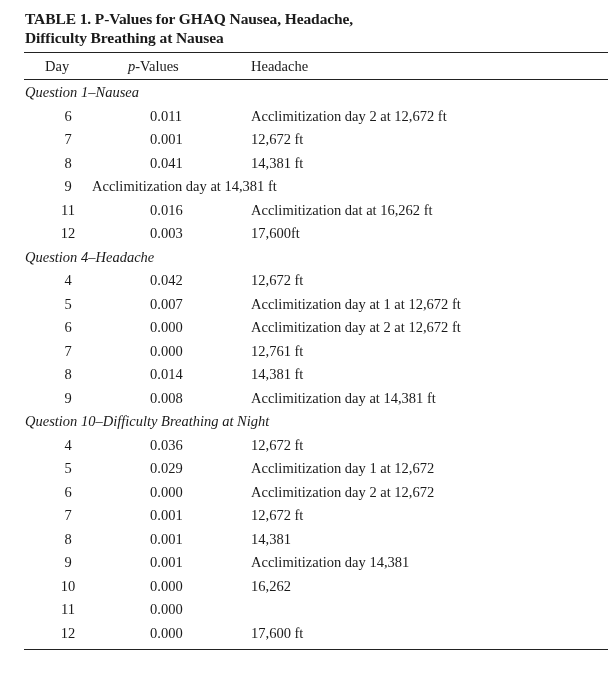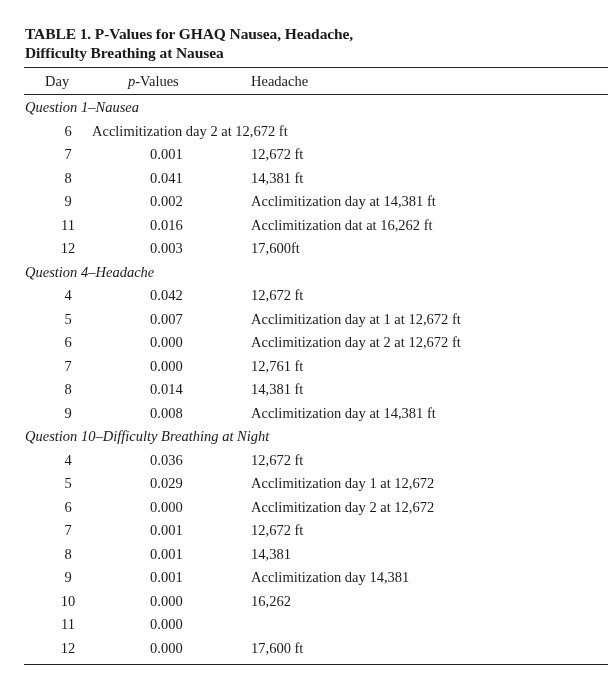--- a/index.html
+++ b/index.html
@@ -11,21 +11,21 @@
       width: 611px;
       height: 688px;
       position: relative;
       font-family: "Liberation Serif", "DejaVu Serif", serif;
       color: #1a1a1a;
       overflow: hidden;
     }
     .table-wrap {
       position: absolute;
       left: 24px;
-      top: 24px;
+      top: 9px;
       width: 584px;
     }
     .caption {
       font-weight: bold;
       font-size: 15.5px;
       line-height: 19px;
       letter-spacing: -0.1px;
       margin: 0 0 5px 1px;
     }
     .rule {
@@ -84,35 +84,35 @@
   <div class="header-row">
     <div class="col-day">Day</div>
     <div class="col-p"><i>p</i><span>-Values</span></div>
     <div class="col-alt">Headache</div>
   </div>
   <div class="rule"></div>
   <div class="sections" id="sections">
       <div class="section-title">Question 1–Nausea</div>
       <div class="row">
         <div class="col-day">6</div>
+        <div class="col-p">0.011</div>
         <div class="col-alt">Acclimitization day 2 at 12,672 ft</div>
       </div>
       <div class="row">
         <div class="col-day">7</div>
         <div class="col-p">0.001</div>
         <div class="col-alt">12,672 ft</div>
       </div>
       <div class="row">
         <div class="col-day">8</div>
         <div class="col-p">0.041</div>
         <div class="col-alt">14,381 ft</div>
       </div>
       <div class="row">
         <div class="col-day">9</div>
-        <div class="col-p">0.002</div>
         <div class="col-alt">Acclimitization day at 14,381 ft</div>
       </div>
       <div class="row">
         <div class="col-day">11</div>
         <div class="col-p">0.016</div>
         <div class="col-alt">Acclimitization dat at 16,262 ft</div>
       </div>
       <div class="row">
         <div class="col-day">12</div>
         <div class="col-p">0.003</div>

